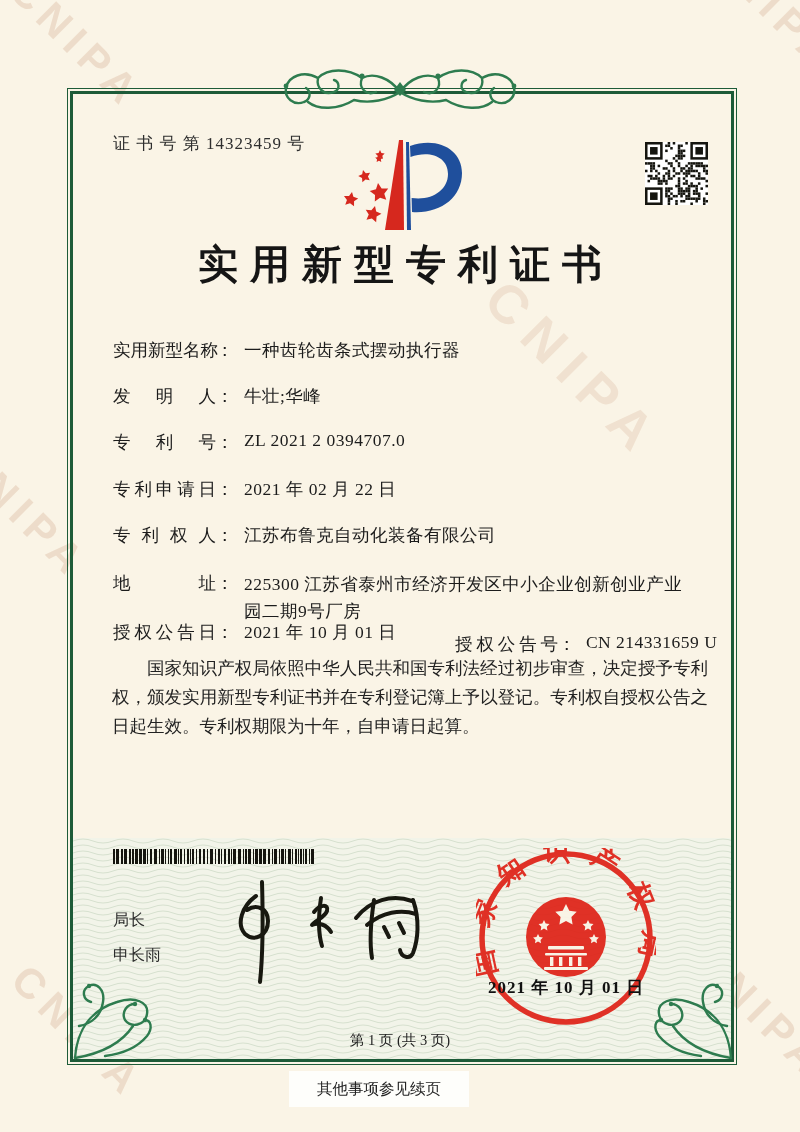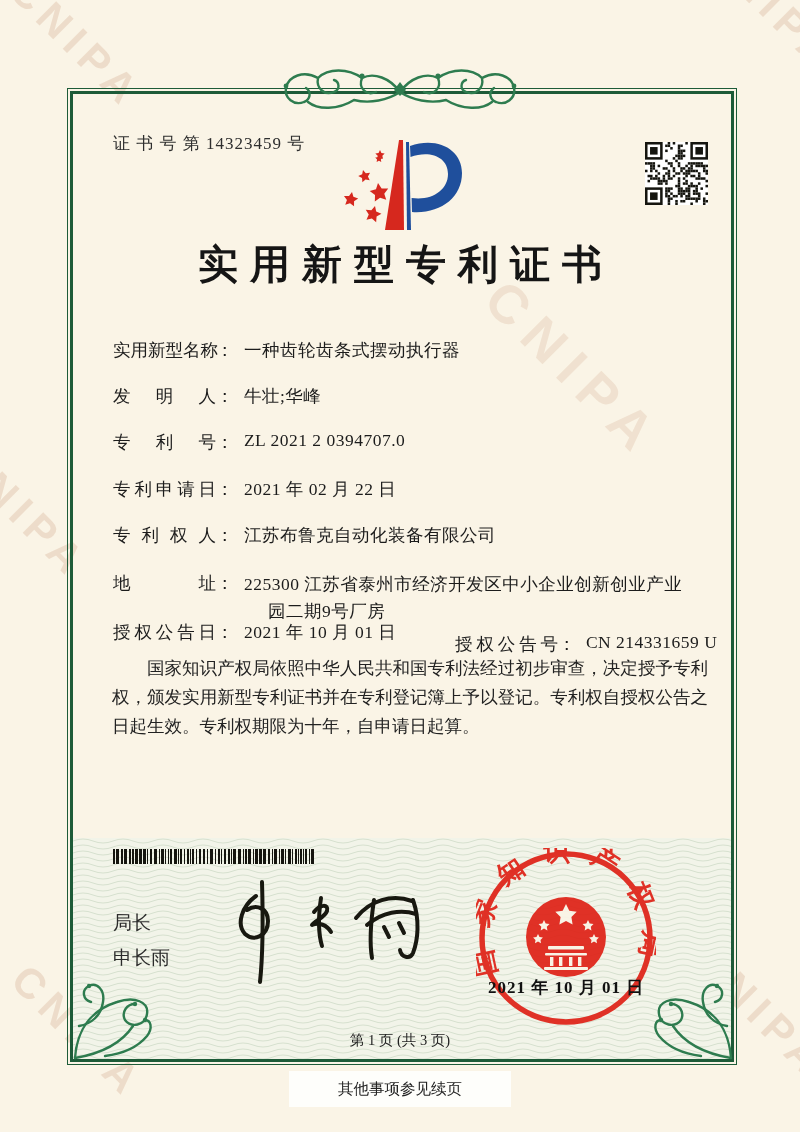--- a/index.html
+++ b/index.html
@@ -45,41 +45,41 @@
 
   .title{position:absolute;left:0;top:237px;width:100%;text-align:center;
          font-size:40px;font-weight:bold;letter-spacing:12px;text-indent:12px;color:#151515;font-family:Liberation Mono, monospace;}
 
   .frow{position:absolute;left:113px;font-size:17.5px;white-space:nowrap;}
   .flabel{display:inline-block;width:103px;text-align:justify;text-align-last:justify;
           vertical-align:top;}
   .fcolon{display:inline-block;vertical-align:top;}
   .fvalue{display:inline-block;margin-left:6px;vertical-align:top;letter-spacing:.5px;}
   .frow .pair2{position:absolute;left:342px;top:0;white-space:nowrap;margin-top:12px;}
-  .addr2{display:block;margin-left:24px;}
+  .addr2{display:block;}
 
   .bodytext{position:absolute;left:112px;top:654px;width:596px;font-size:17.5px;
             line-height:29px;text-align:justify;color:#222;}
   .bodytext p{margin:0;text-indent:2em;}
 
   .barcode{position:absolute;left:113px;top:849px;}
 
-  .director{position:absolute;left:113px;font-size:19px;
+  .director{position:absolute;left:113px;font-size:16px;
             font-family:"Liberation Sans","DejaVu Sans",sans-serif;color:#2b2b2b;}
   .dir-title{top:910px;}
   .dir-name{top:945px;}
   .signature{position:absolute;left:222px;top:876px;}
 
   .seal{position:absolute;left:476px;top:848px;opacity:.93;z-index:5;}
   .seal-date{position:absolute;left:478px;top:976px;width:176px;text-align:center;
              font-size:17px;font-weight:bold;letter-spacing:1px;color:#111;z-index:6;}
 
   .page-info{position:absolute;left:0;top:1031px;width:100%;text-align:center;
              font-size:14.5px;color:#222;z-index:4;}
-  .note-box{position:absolute;left:289px;top:1071px;width:222px;height:36px;
+  .note-box{position:absolute;left:289px;top:1071px;width:180px;height:36px;
             background:#fefefb;text-align:center;line-height:36px;font-size:15.5px;
             color:#222;z-index:4;}
 </style>
 </head>
 <body>
 
 <div class="page">
 
   <div class="wm wm1">CNIPA</div>
   <div class="wm wm2">CNIPA</div>

